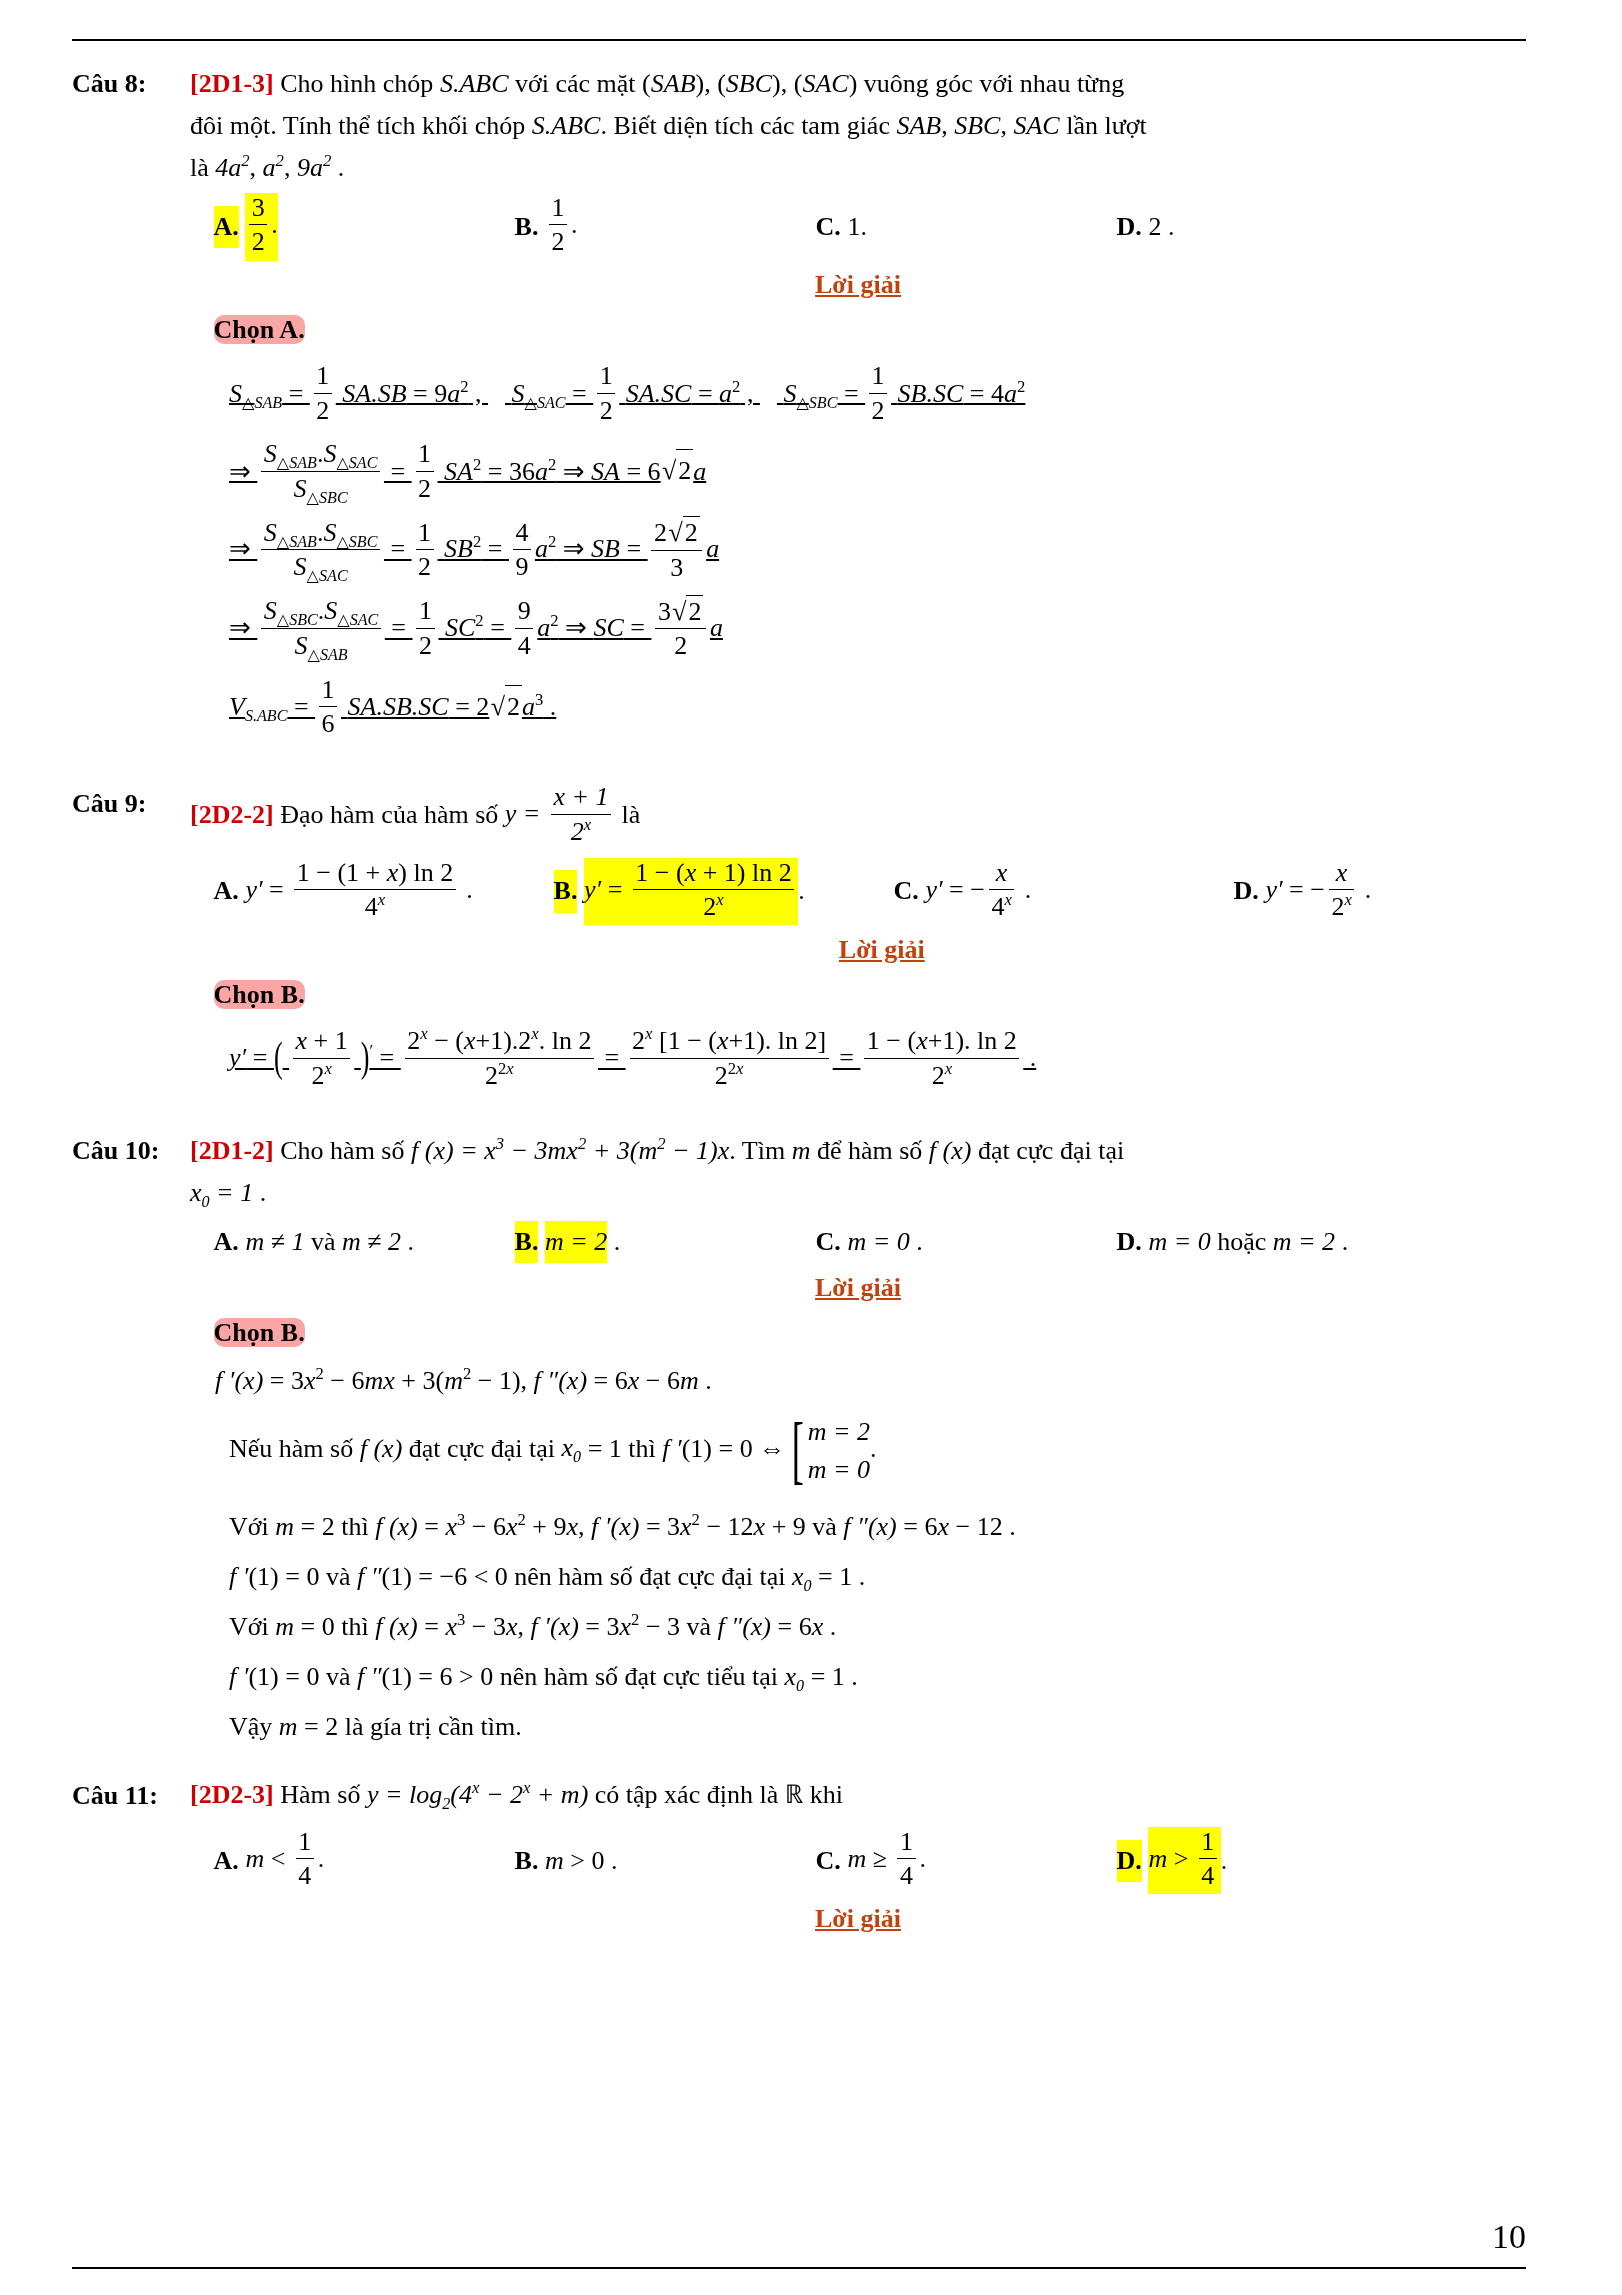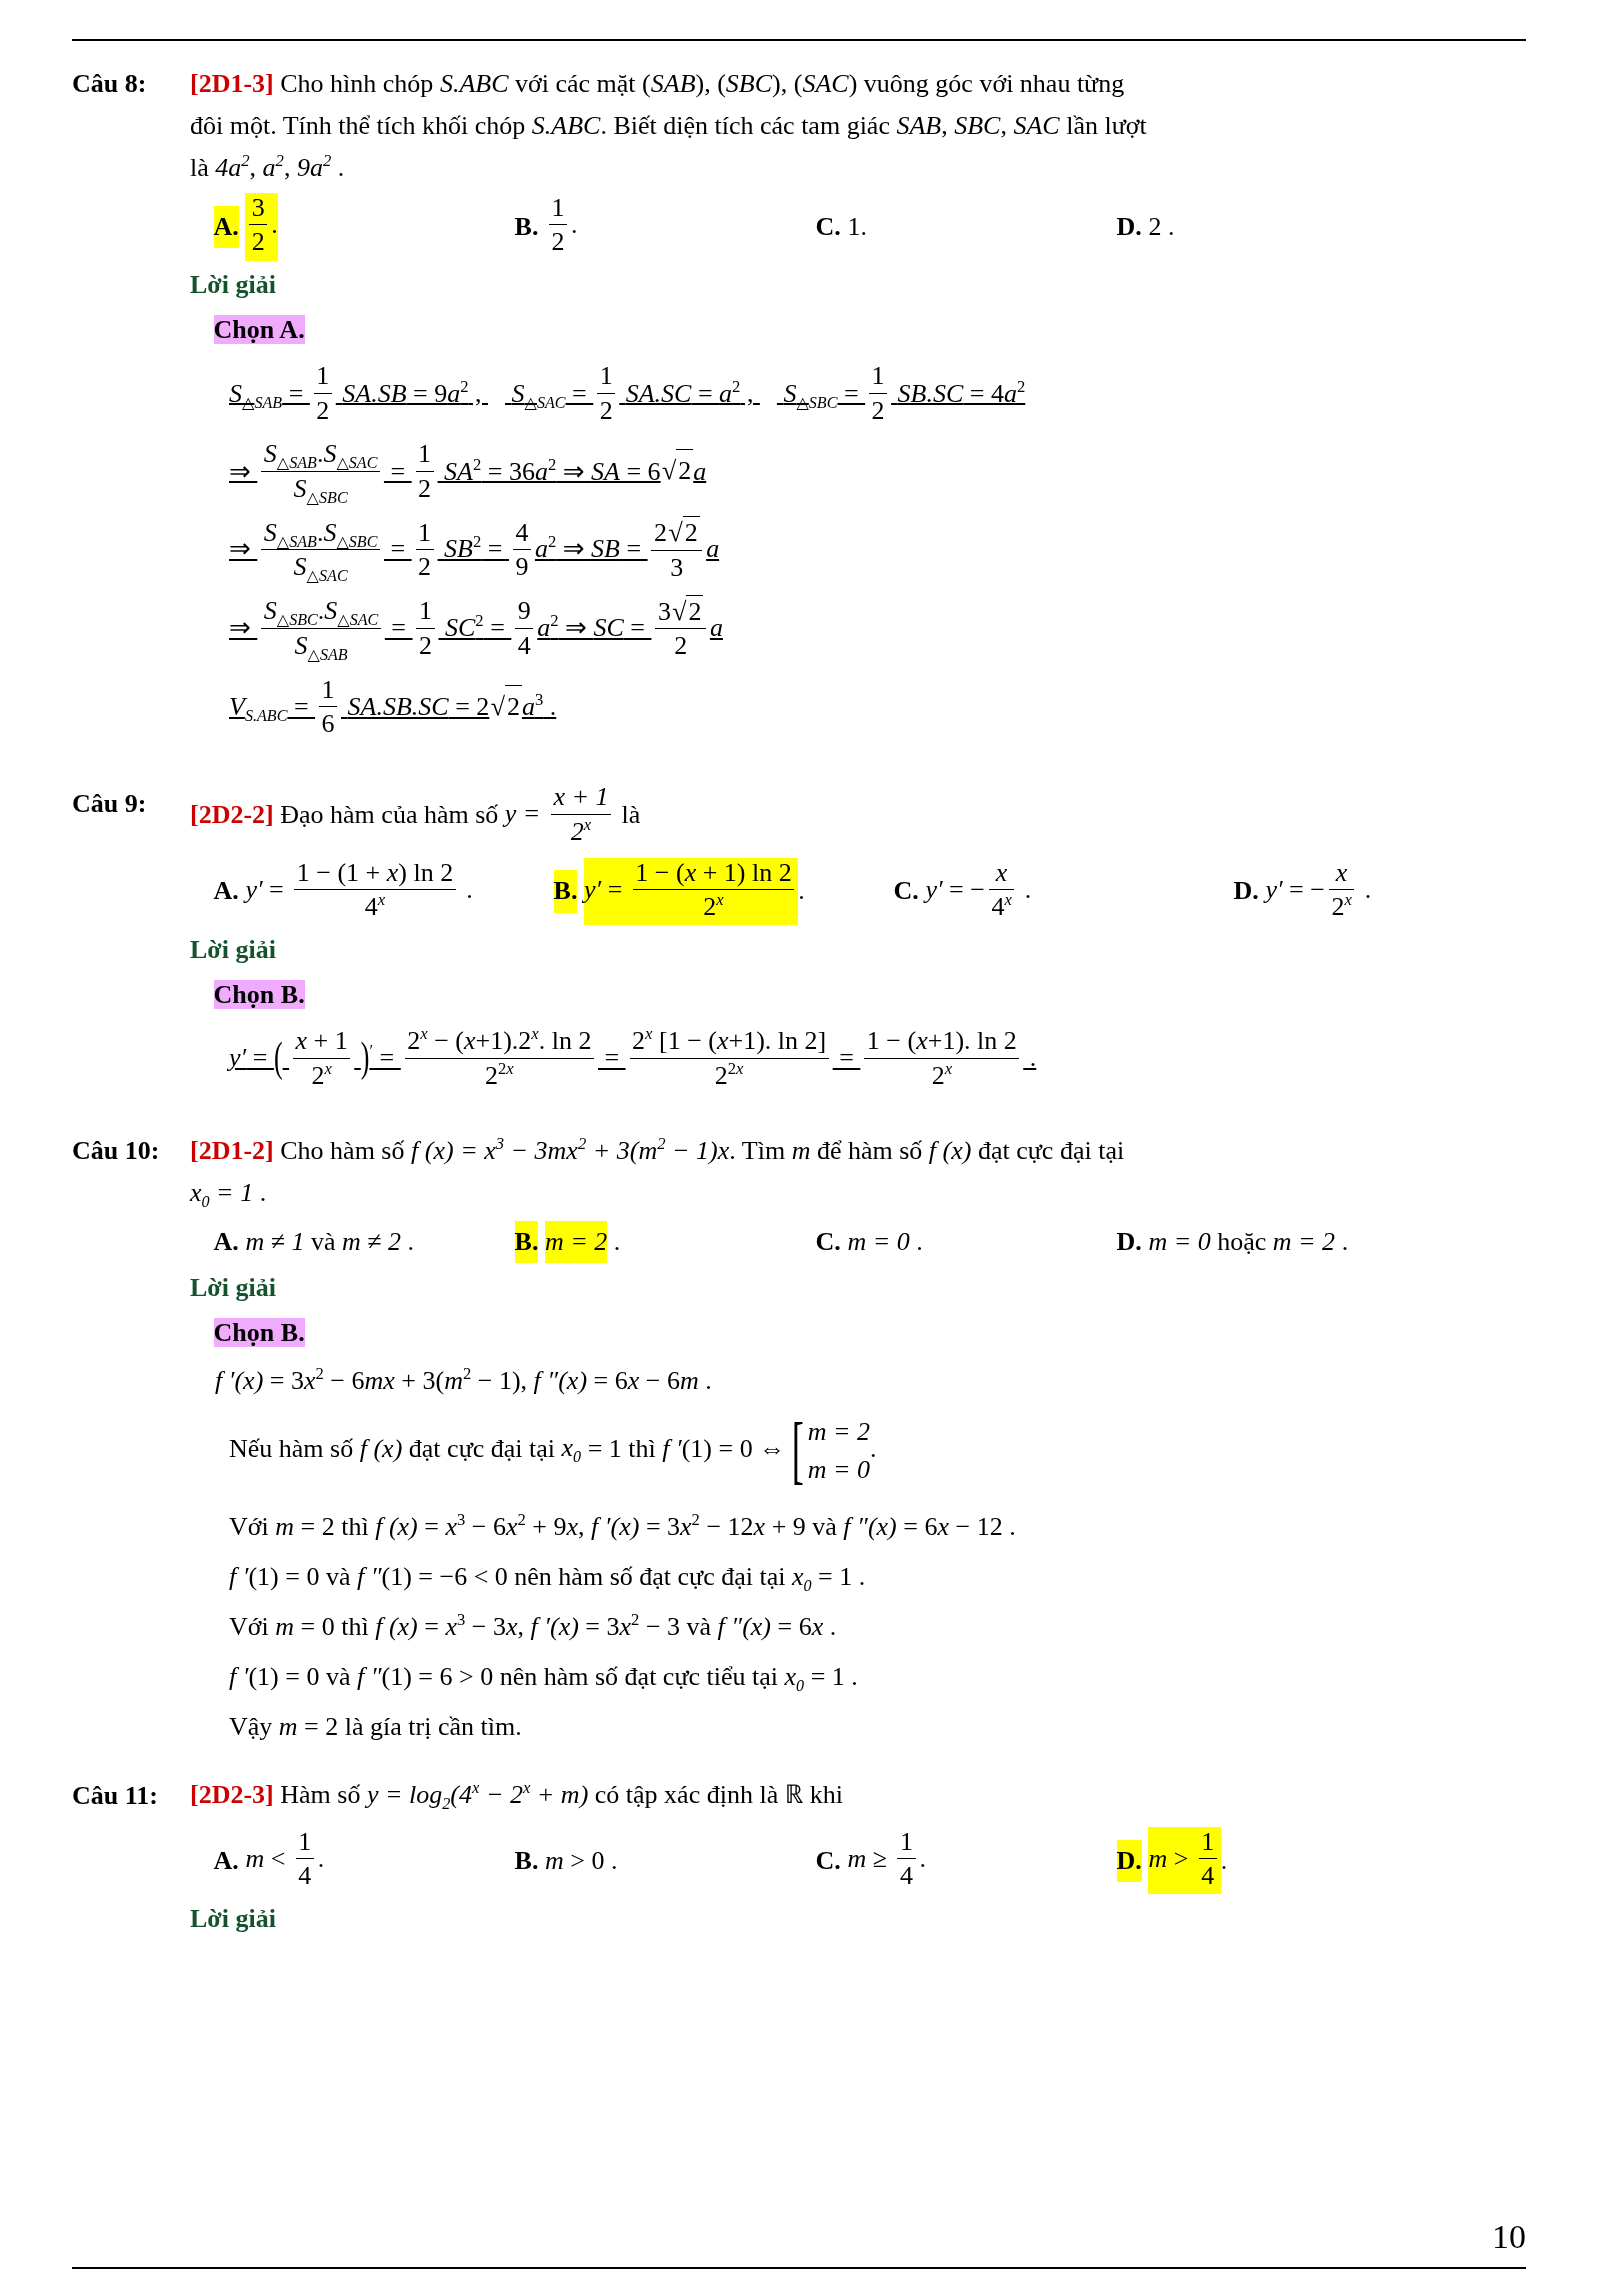--- a/index.html
+++ b/index.html
@@ -32,22 +32,22 @@
     font-weight:bold;
     font-size:26px;
     line-height:1.5;
     color:#000;
     padding-top:1.3px;
   }
   .qbody{ flex:1 1 auto; font-size:26px; line-height:1.62;}
   .code{ color:#cc0000; font-weight:bold; }
   .i{ font-style:italic; }
   .hl{ background:#ffff00; }
-  .hlgreen{ background:#f0abfc; font-weight:bold; }
-  .loigiai{ color:#14532d; font-weight:bold; font-size:26px; text-align:left; margin:3.9px 0 2.6px 0;}
+  .hlgreen{ background:#fca5a5; font-weight:bold;border-radius:10px; }
+  .loigiai{ color:#c2410c; font-weight:bold; font-size:26px; text-align:center; margin:3.9px 0 2.6px 0;text-decoration:underline;}
   .chon{ margin:2.6px 0 6.5px 23.6px; font-size:26px;}
   .answers{ display:flex; margin:3.9px 0 2.6px 23.6px; font-size:26px; align-items:center;}
   .answers .opt{ display:flex; align-items:center;}
   .opt .ltr{ font-weight:bold; margin-right:6.5px;}
   .w1 .opt{ width:301px;}
   .w2 .opt{ width:340px;}
   .mathline{ margin:10.5px 0 10.5px 39px; font-size:26px;text-decoration:underline; }
   .indent2{ margin-left:39px; }
   
   .frac{ display:inline-flex; flex-direction:column; vertical-align:middle; text-align:center;

